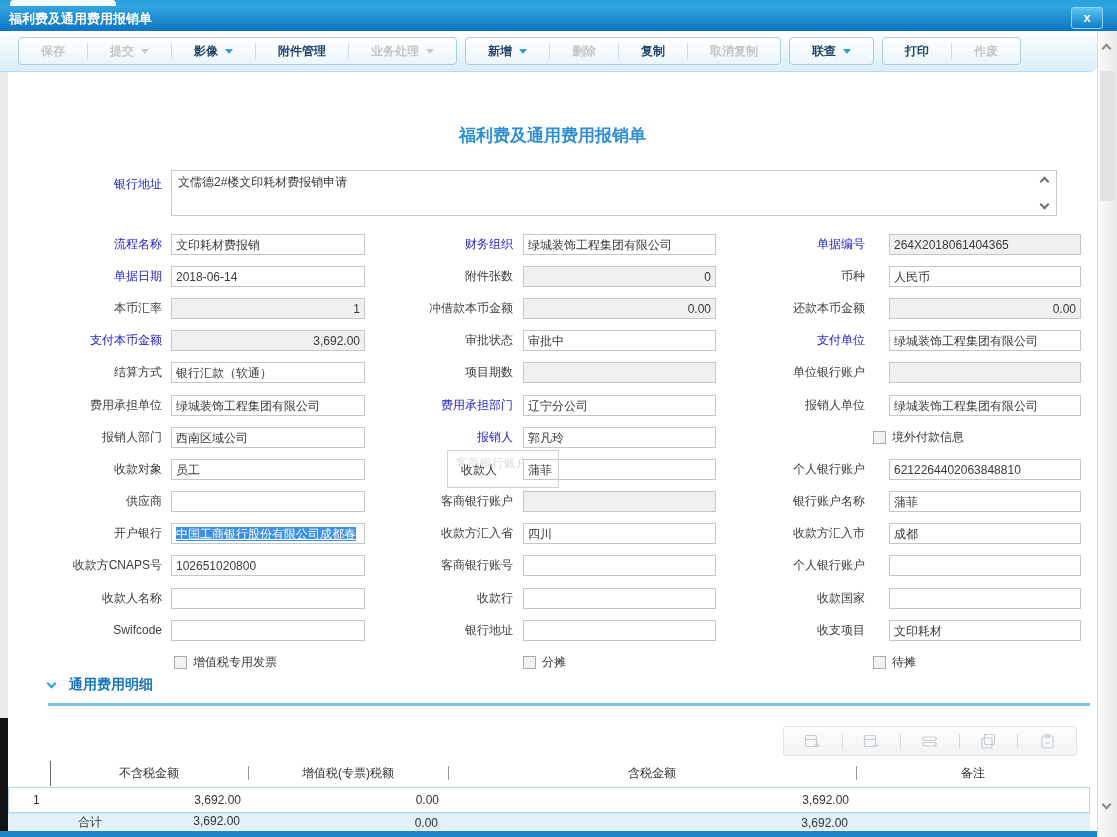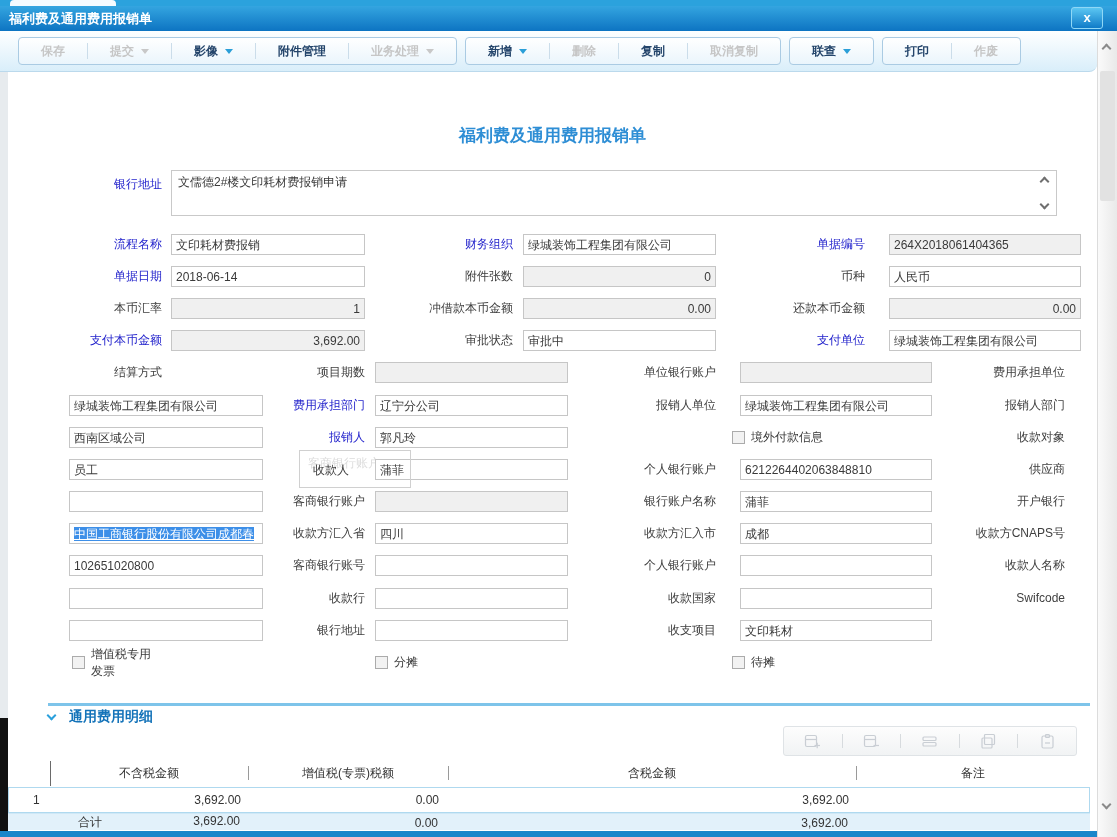--- a/index.html
+++ b/index.html
@@ -59,32 +59,32 @@
   .ipt { height:21px; border:1px solid #c6c6c6; background:#fff; line-height:19px; padding:1px 4px; color:#3a3a3a;
     overflow:hidden; white-space:nowrap; }
   .ci1 .ipt { margin-left:9px; width:194px; }
   .ci2 .ipt { margin-left:10px; width:193px; }
   .ci3 .ipt { margin-left:24px; width:192px; }
   .ro { background:#f0f0f0; }
   .num { text-align:right; }
   .sel-text { background:#3d8fe8; color:#fff; text-decoration:underline; }
 
   .cb { display:flex; align-items:center; }
-  .ci1 .cb { margin-left:12px; } .ci2 .cb { margin-left:10px; } .ci3 .cb { margin-left:16px; }
+  .ci1 .cb { margin-left:12px; } .ci2 .cb { margin-left:10px; } .ci3 .cb { margin-left:8px; }
   .cb .box { width:13px; height:13px; border:1px solid #ababab; background:#f2f2f2; margin-right:6px; flex:none; }
 
   
   .cell-ov { position:relative; }
   .tip-ghost { position:absolute; left:-57px; top:-4px; width:104px; color:#dcdcdc; z-index:1; white-space:nowrap; overflow:hidden; }
   .cell-ov .ipt { position:relative; z-index:2; }
   .tip-border { position:absolute; left:-66px; top:-9px; width:112px; height:38px; border:1px solid #d0d0d0; background:transparent; z-index:3; pointer-events:none; }
   .tip-label { position:absolute; left:-52px; top:3px; color:#3a3a3a; z-index:4; }
 
   
-  .sec-head { position:absolute; left:40px; top:636px; display:flex; align-items:center; }
+  .sec-head { position:absolute; left:40px; top:604px; display:flex; align-items:center; }
   .sec-chev { width:7px; height:7px; border-right:2px solid #2ba0dc; border-bottom:2px solid #2ba0dc; transform:rotate(45deg); margin-right:14px; margin-top:-3px; }
   .sec-title { font-size:14px; font-weight:bold; color:#1473b9; }
   .sec-line { position:absolute; left:40px; top:631px; width:1042px; height:3px; background:#7ec4ea; }
 
   
   .gt { position:absolute; left:775px; top:654px; width:294px; height:30px; border:1px solid #dfe3e6; border-radius:3px;
     background:linear-gradient(#fdfdfd,#f1f3f4); display:flex; align-items:center; justify-content:space-evenly; }
   .gt .gsep { width:1px; height:14px; background:#d7dbde; }
   .gt .gicon { width:18px; height:18px; display:flex; align-items:center; justify-content:center; }
 
@@ -244,20 +244,23 @@
       <div class="lbl">审批状态</div>
       <div class="ci2">
           <div class="ipt">审批中</div>
         </div>
       <div class="lbl req">支付单位</div>
       <div class="ci3">
           <div class="ipt">绿城装饰工程集团有限公司</div>
         </div>
 
       <div class="lbl">结算方式</div>
+      <div class="ci1">
+          <div class="ipt">银行汇款（软通）</div>
+        </div>
       <div class="lbl">项目期数</div>
       <div class="ci2">
           <div class="ipt ro"></div>
         </div>
       <div class="lbl">单位银行账户</div>
       <div class="ci3">
           <div class="ipt ro"></div>
         </div>
 
       <div class="lbl">费用承担单位</div>

